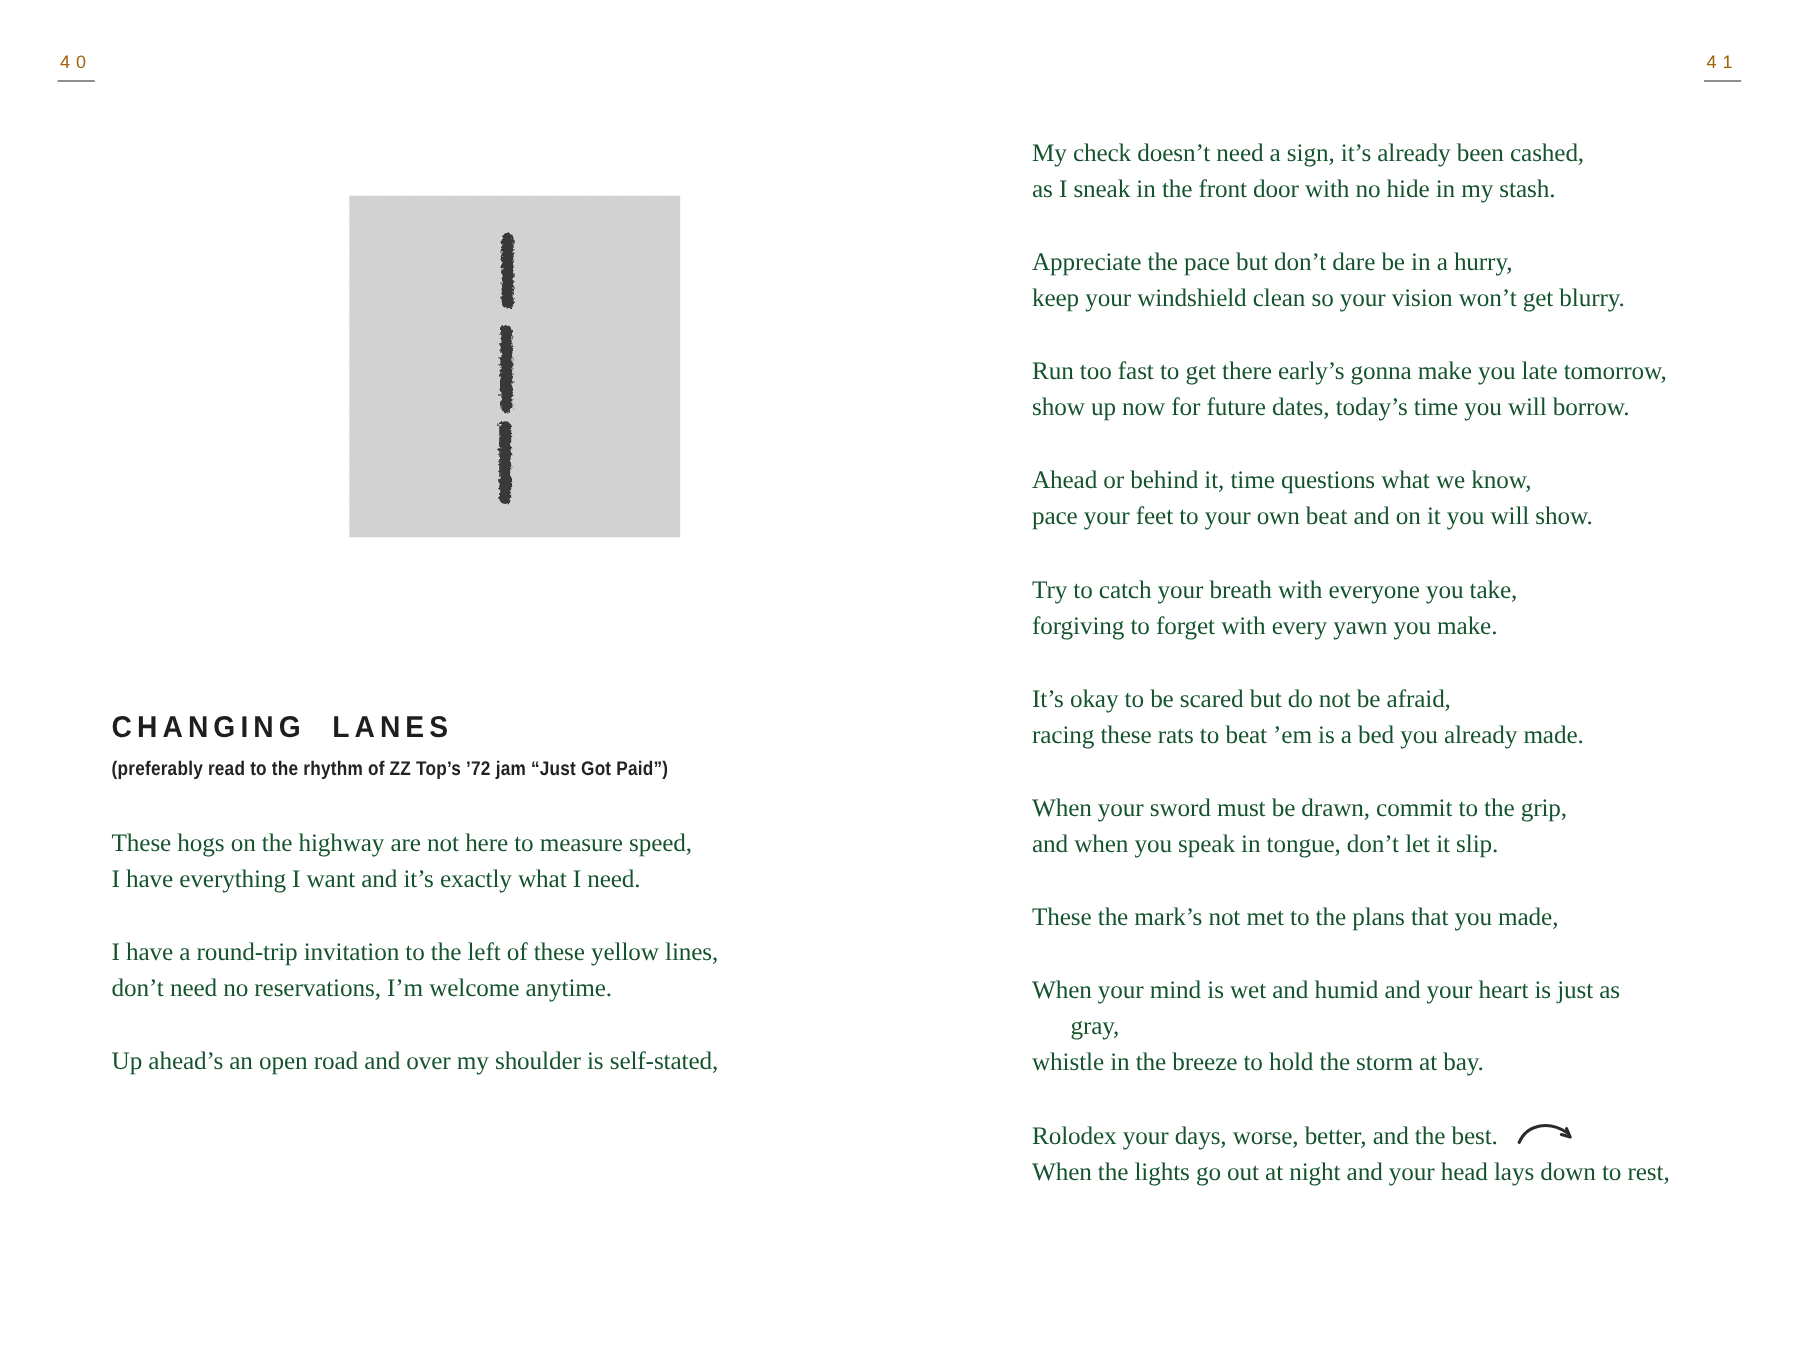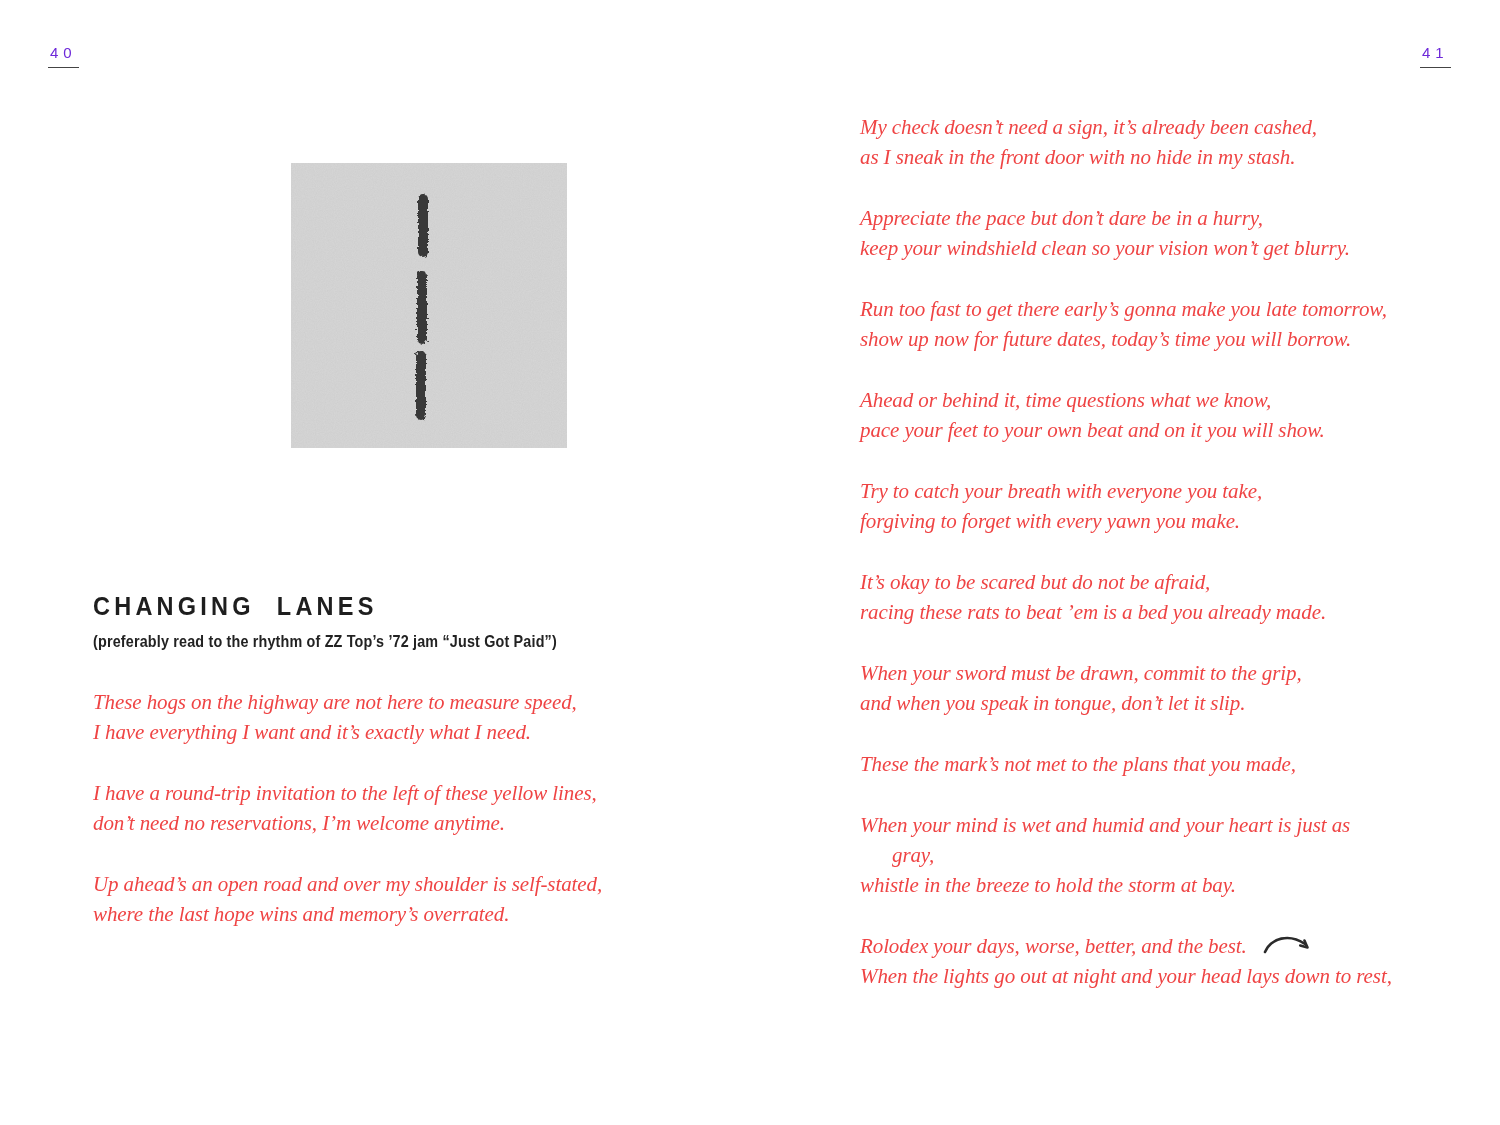--- a/index.html
+++ b/index.html
@@ -17,21 +17,21 @@
     color: #3a3a3a;
   }
   
   .pagenum {
     position: absolute;
     top: 44px;
     font-family: "Liberation Sans", sans-serif;
     font-size: 15px;
     font-weight: 400;
     letter-spacing: 5px;
-    color: #6d28d9;
+    color: #a16207;
     border-bottom: 1.6px solid #444;
     padding: 0 2px 6px 2px;
   }
   .pagenum.left  { left: 48px; }
   .pagenum.right { left: 1420px; }
 
   
   .artwork {
     position: absolute;
     left: 291px;
@@ -67,22 +67,21 @@
     transform: scaleX(0.87);
     transform-origin: left top;
     white-space: nowrap;
   }
 
   
   .poem-col {
     position: absolute;
     font-size: 21px;
     letter-spacing: -0.1px;
-    color: #ef4444;
-    font-style: italic;
+    color: #14532d;
   }
   .poem-col.left-col  { left: 93px;  top: 687px; width: 640px; }
   .poem-col.right-col { left: 860px; top: 112px; width: 600px; }
   .stanza { margin: 0 0 31px 0; }
   .line {
     line-height: 30px;
     white-space: nowrap;
   }
   .line.hang { padding-left: 32px; }
 
@@ -129,21 +128,20 @@
     <div class="stanza">
       <div class="line">These hogs on the highway are not here to measure speed,</div>
       <div class="line">I have everything I want and it’s exactly what I need.</div>
     </div>
     <div class="stanza">
       <div class="line">I have a round-trip invitation to the left of these yellow lines,</div>
       <div class="line">don’t need no reservations, I’m welcome anytime.</div>
     </div>
     <div class="stanza">
       <div class="line">Up ahead’s an open road and over my shoulder is self-stated,</div>
-      <div class="line">where the last hope wins and memory’s overrated.</div>
     </div>
   </div>
 
   <div class="poem-col right-col">
     <div class="stanza">
       <div class="line">My check doesn’t need a sign, it’s already been cashed,</div>
       <div class="line">as I sneak in the front door with no hide in my stash.</div>
     </div>
     <div class="stanza">
       <div class="line">Appreciate the pace but don’t dare be in a hurry,</div>

